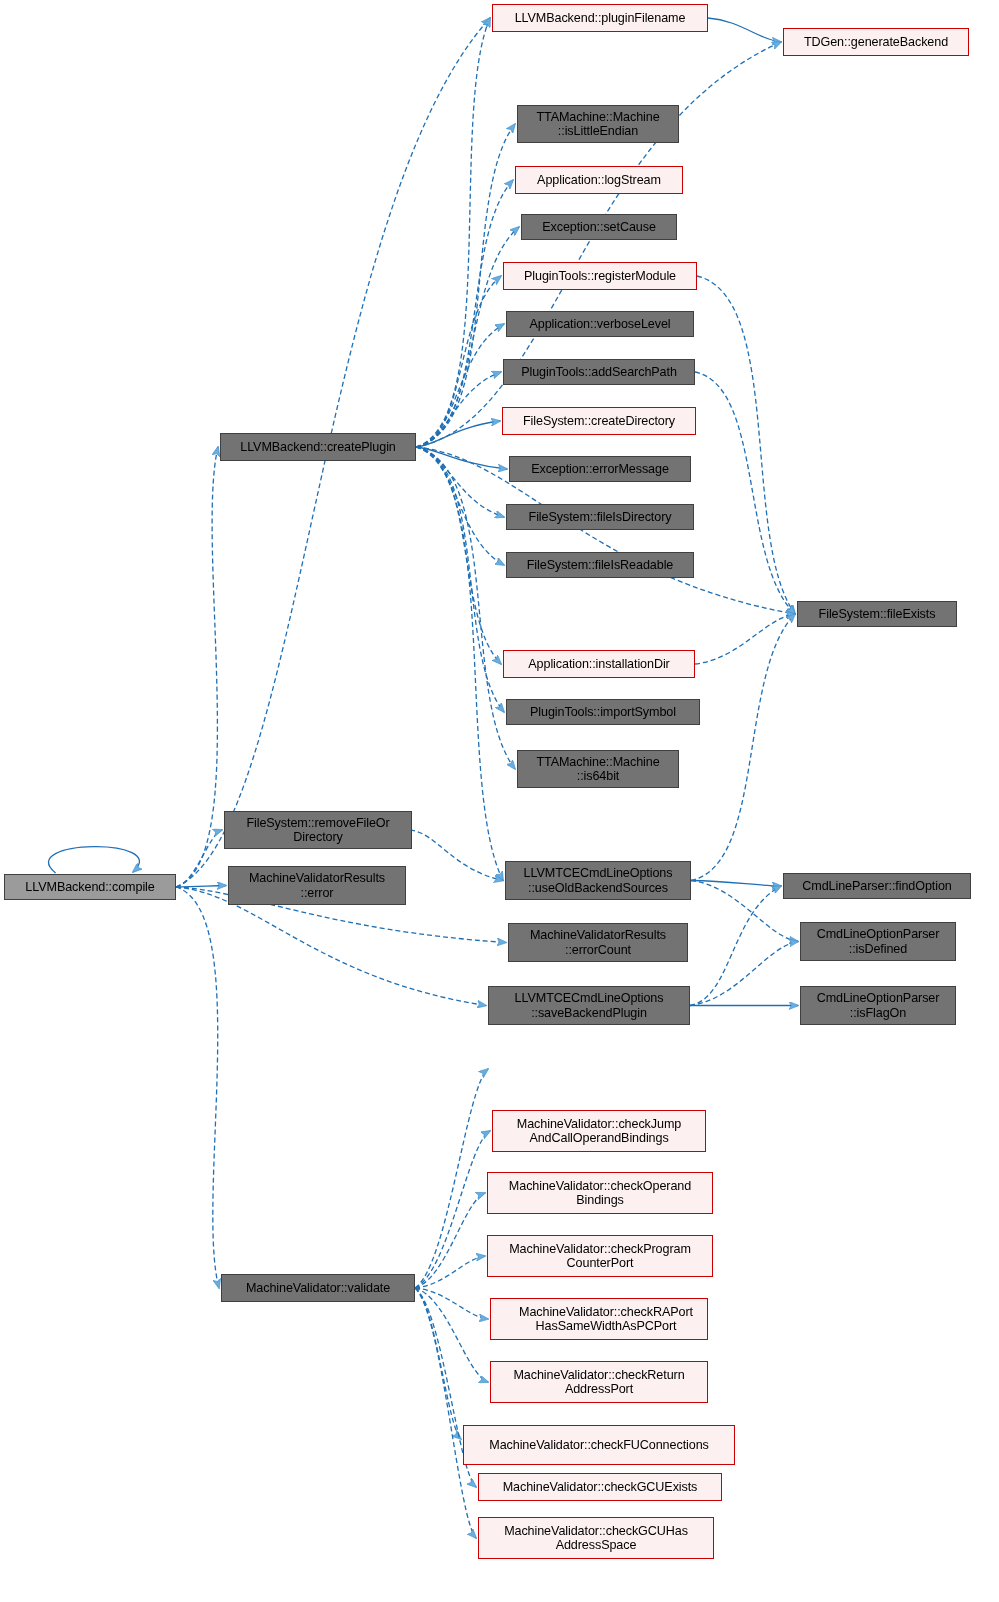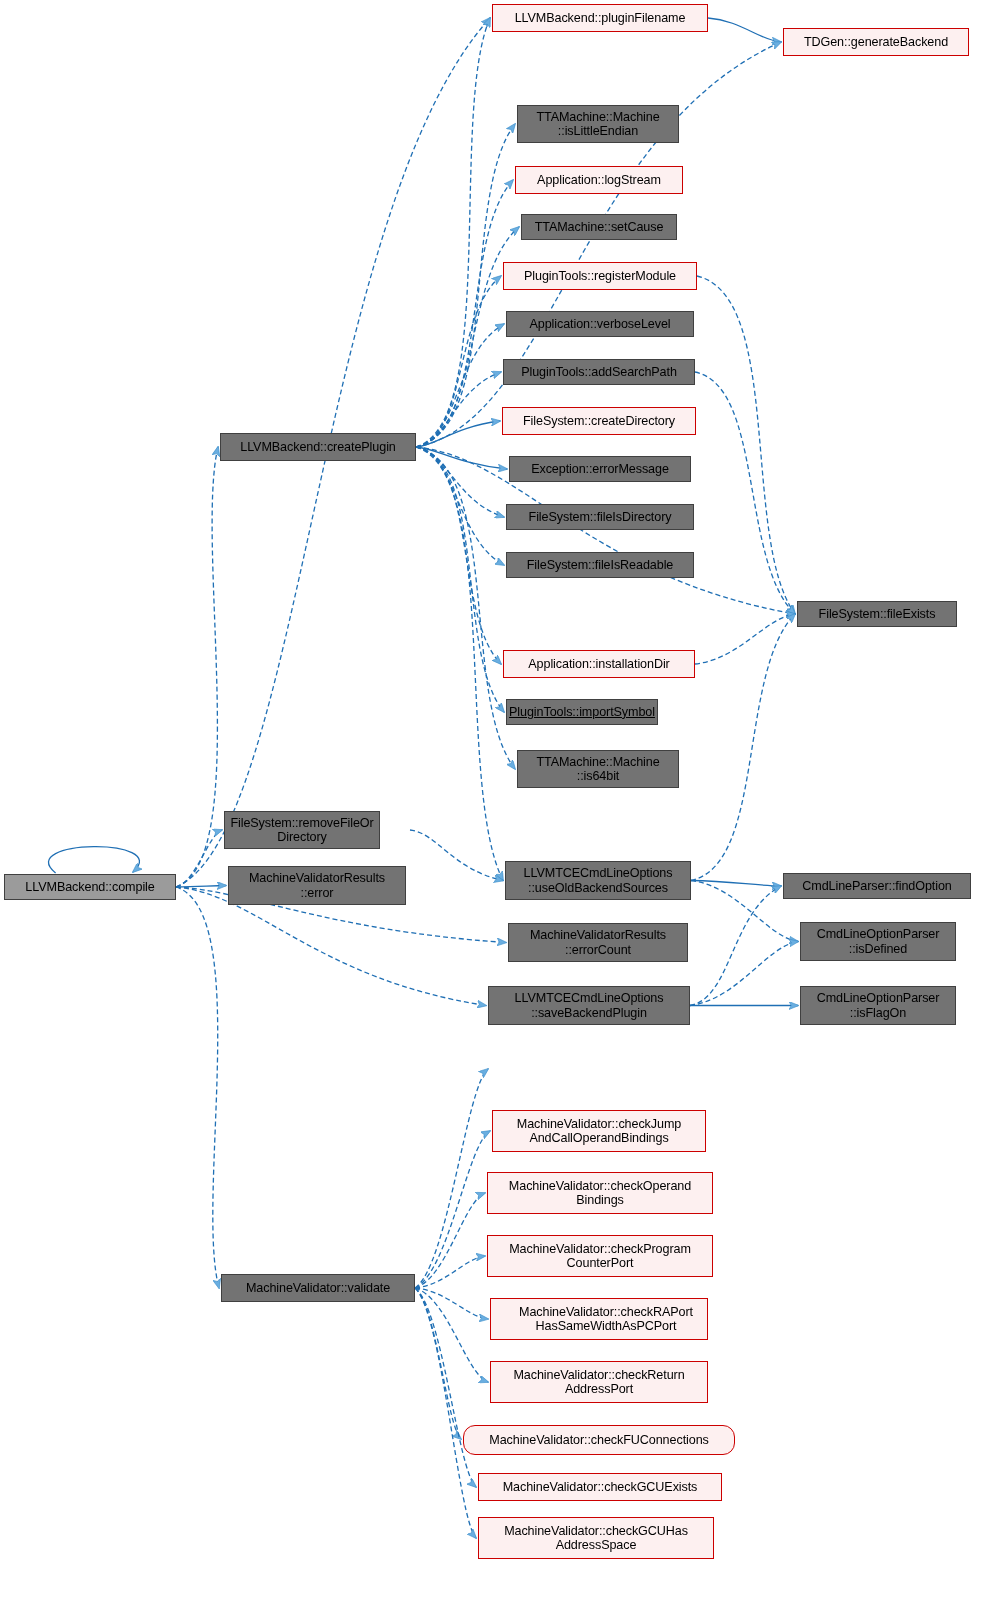--- a/index.html
+++ b/index.html
@@ -107,35 +107,35 @@
         <path stroke-dasharray="5,3" d="M415,1288 C435.7,1303.1 447.2,1426.92 461,1439"></path>
         <path stroke-dasharray="5,3" d="M415,1288 C442.45,1307.9 457.7,1471.08 476,1487"></path>
         <path stroke-dasharray="5,3" d="M415,1288 C442.45,1313 457.7,1518 476,1538"></path>
       </g>
   </svg>
 <div class="node red" style="left: 492px; top: 4px; width: 216px; height: 28px;"><span class="lbl">LLVMBackend::pluginFilename</span></div>
     <div class="node red" style="left: 783px; top: 28px; width: 186px; height: 28px;"><span class="lbl">TDGen::generateBackend</span></div>
     <div class="node" style="left: 517px; top: 105px; width: 162px; height: 38px;"><span class="lbl">TTAMachine::Machine
 ::isLittleEndian</span></div>
     <div class="node red" style="left: 515px; top: 166px; width: 168px; height: 28px;"><span class="lbl">Application::logStream</span></div>
-    <div class="node" style="left: 521px; top: 214px; width: 156px; height: 26px;"><span class="lbl">TTAMachine::setCause</span></div>
+    <div class="node" style="left: 521px; top: 214px; width: 156px; height: 26px;"><span class="lbl">Exception::setCause</span></div>
     <div class="node red" style="left: 503px; top: 262px; width: 194px; height: 28px;"><span class="lbl">PluginTools::registerModule</span></div>
     <div class="node" style="left: 506px; top: 311px; width: 188px; height: 26px;"><span class="lbl">Application::verboseLevel</span></div>
     <div class="node" style="left: 503px; top: 359px; width: 192px; height: 26px;"><span class="lbl">PluginTools::addSearchPath</span></div>
     <div class="node red" style="left: 502px; top: 407px; width: 194px; height: 28px;"><span class="lbl">FileSystem::createDirectory</span></div>
     <div class="node" style="left: 509px; top: 456px; width: 182px; height: 26px;"><span class="lbl">Exception::errorMessage</span></div>
     <div class="node" style="left: 506px; top: 504px; width: 188px; height: 26px;"><span class="lbl">FileSystem::fileIsDirectory</span></div>
     <div class="node" style="left: 506px; top: 552px; width: 188px; height: 26px;"><span class="lbl">FileSystem::fileIsReadable</span></div>
     <div class="node" style="left: 797px; top: 601px; width: 160px; height: 26px;"><span class="lbl">FileSystem::fileExists</span></div>
     <div class="node red" style="left: 503px; top: 650px; width: 192px; height: 28px;"><span class="lbl">Application::installationDir</span></div>
-    <div class="node" style="left: 506px; top: 699px; width: 152px; height: 26px; text-decoration: underline;"><span class="lbl">PluginTools::importSymbol</span></div>
+    <div class="node" style="left: 506px; top: 699px; width: 194px; height: 26px;"><span class="lbl">PluginTools::importSymbol</span></div>
     <div class="node" style="left: 517px; top: 750px; width: 162px; height: 38px;"><span class="lbl">TTAMachine::Machine
 ::is64bit</span></div>
     <div class="node" style="left: 220px; top: 433px; width: 196px; height: 28px;"><span class="lbl">LLVMBackend::createPlugin</span></div>
-    <div class="node" style="left: 224px; top: 811px; width: 156px; height: 38px;"><span class="lbl">FileSystem::removeFileOr
+    <div class="node" style="left: 224px; top: 811px; width: 188px; height: 38px;"><span class="lbl">FileSystem::removeFileOr
 Directory</span></div>
     <div class="node" style="left: 228px; top: 866px; width: 178px; height: 39px;"><span class="lbl">MachineValidatorResults
 ::error</span></div>
     <div class="node cur" style="left: 4px; top: 874px; width: 172px; height: 26px;"><span class="lbl">LLVMBackend::compile</span></div>
     <div class="node" style="left: 505px; top: 861px; width: 186px; height: 39px;"><span class="lbl">LLVMTCECmdLineOptions
 ::useOldBackendSources</span></div>
     <div class="node" style="left: 783px; top: 873px; width: 188px; height: 26px;"><span class="lbl">CmdLineParser::findOption</span></div>
     <div class="node" style="left: 508px; top: 923px; width: 180px; height: 39px;"><span class="lbl">MachineValidatorResults
 ::errorCount</span></div>
     <div class="node" style="left: 800px; top: 922px; width: 156px; height: 39px;"><span class="lbl">CmdLineOptionParser
@@ -148,17 +148,17 @@
 Bindings</span></div>
     <div class="node red" style="left: 492px; top: 1110px; width: 214px; height: 42px;"><span class="lbl">MachineValidator::checkJump
 AndCallOperandBindings</span></div>
     <div class="node red" style="left: 487px; top: 1235px; width: 226px; height: 42px; text-align: center;"><span class="lbl">MachineValidator::checkProgram
 CounterPort</span></div>
     <div class="node red" style="left: 490px; top: 1298px; width: 218px; height: 42px; padding-left: 14px;"><span class="lbl">MachineValidator::checkRAPort
 HasSameWidthAsPCPort</span></div>
     <div class="node red" style="left: 490px; top: 1361px; width: 218px; height: 42px;"><span class="lbl">MachineValidator::checkReturn
 AddressPort</span></div>
     <div class="node" style="left: 221px; top: 1274px; width: 194px; height: 28px;"><span class="lbl">MachineValidator::validate</span></div>
-    <div class="node red" style="left: 463px; top: 1425px; width: 272px; height: 30px; border-radius: 12px;"><span class="lbl">MachineValidator::checkFUConnections</span></div>
+    <div class="node red" style="left: 463px; top: 1425px; width: 272px; height: 40px;"><span class="lbl">MachineValidator::checkFUConnections</span></div>
     <div class="node red" style="left: 478px; top: 1473px; width: 244px; height: 28px;"><span class="lbl">MachineValidator::checkGCUExists</span></div>
     <div class="node red" style="left: 478px; top: 1517px; width: 236px; height: 42px;"><span class="lbl">MachineValidator::checkGCUHas
 AddressSpace</span></div>
   </div>
 
 </body></html>

